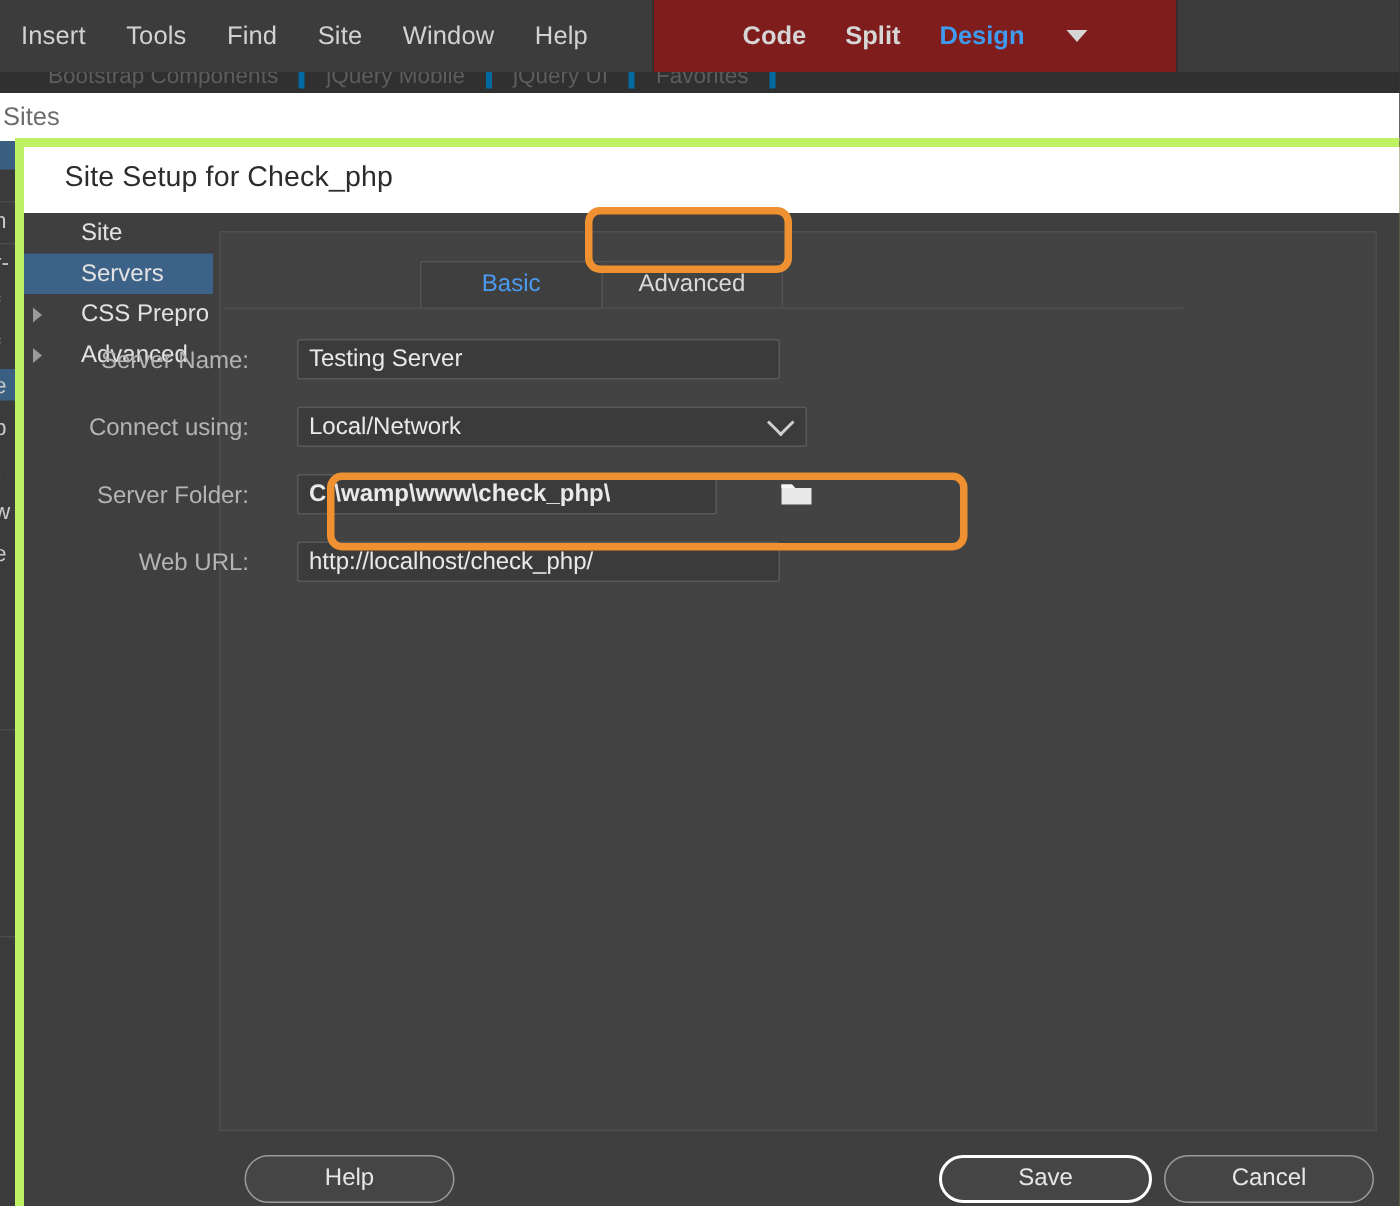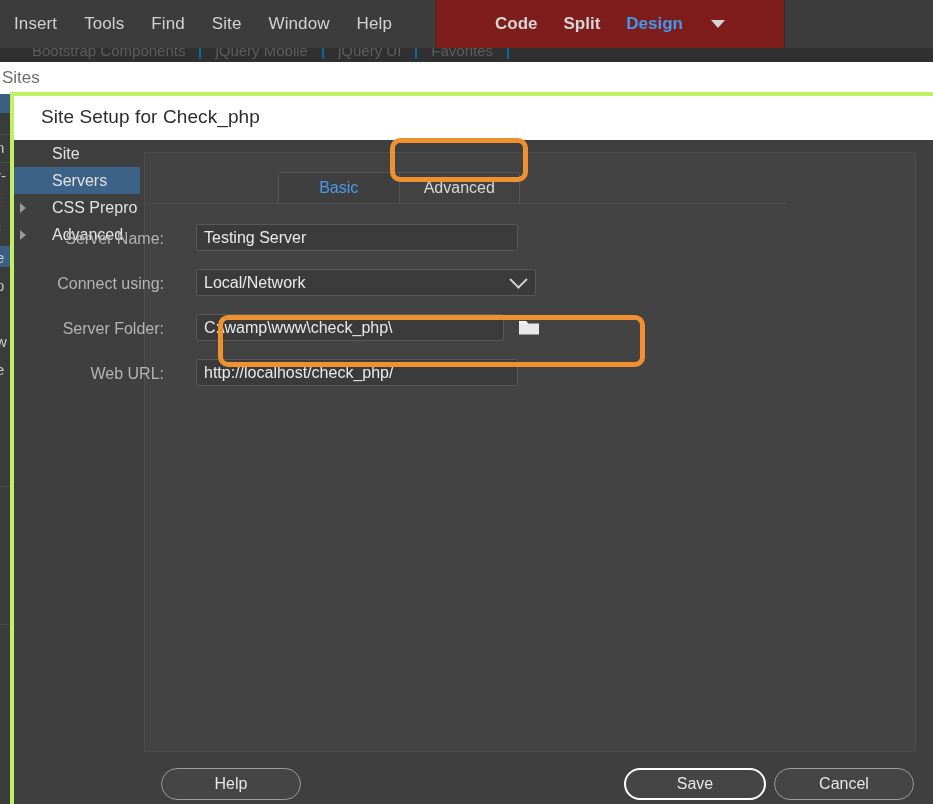--- a/index.html
+++ b/index.html
@@ -48,21 +48,21 @@
 
   
   .subbar{
     position:absolute;left:0;top:48px;width:933px;height:14px;
     background:#303030;overflow:hidden;
   }
   .subbar .sb-inner{
     position:absolute;left:18px;top:-6px;display:flex;align-items:center;
     font-size:15px;color:#5d5d5d;white-space:nowrap;
   }
-  .subbar .sb-inner span{padding:0 14px;border-right:2px solid #0369a1;}
+  .subbar .sb-inner span{padding:0 14px;border-right:4px solid #0369a1;}
 
   
   .sites-strip{
     position:absolute;left:0;top:62px;width:933px;height:32px;background:#ffffff;
   }
   .sites-label{
     position:absolute;left:2px;top:68px;font-size:17px;color:#6d6d6d;
   }
 
   
@@ -89,21 +89,21 @@
   .right-col .inner-frame{
     position:absolute;left:-8px;top:22px;width:22px;height:640px;
     border:1px solid #585858;
   }
   .right-col .vrule{position:absolute;left:18px;top:0;width:1px;height:710px;background:#9a9a9a;}
 
   
   .dialog{
     position:absolute;left:10px;top:92px;width:923px;height:712px;
     background:#fdba74;
-    border:4px solid #bef264;
+    border:6px solid #bef264;
     box-sizing:border-box;
   }
   .dialog-titlebar{
     position:absolute;left:0;top:0;width:921px;height:44px;
     background:#ffffff;
   }
   .dialog-title{
     position:absolute;left:27px;top:10px;font-size:19px;color:#2c2c2c;
     letter-spacing:.1px;
   }
@@ -161,21 +161,21 @@
     font-size:16px;color:#b4b4b4;white-space:nowrap;
   }
   .field{
     position:absolute;left:182px;top:4px;height:27px;
     background:#3b3b3b;border:1px solid #595959;box-sizing:border-box;
     display:flex;align-items:center;padding:0 7px;
     color:#e9e9e9;font-size:16px;border-radius:2px;
   }
   .field.w-name{width:322px;}
   .field.w-select{width:340px;justify-content:space-between;padding-right:10px;}
-  .field.w-folder{width:308px;}
+  .field.w-folder{width:280px;font-weight:bold;}
   .field.w-url{width:322px;}
 
   .chevron{
     width:11px;height:11px;border-right:2px solid #cfcfcf;border-bottom:2px solid #cfcfcf;
     transform:rotate(45deg) translate(-2px,-2px);
   }
 
   .folder-icon{
     position:absolute;left:504px;top:8px;width:22px;height:18px;
   }

